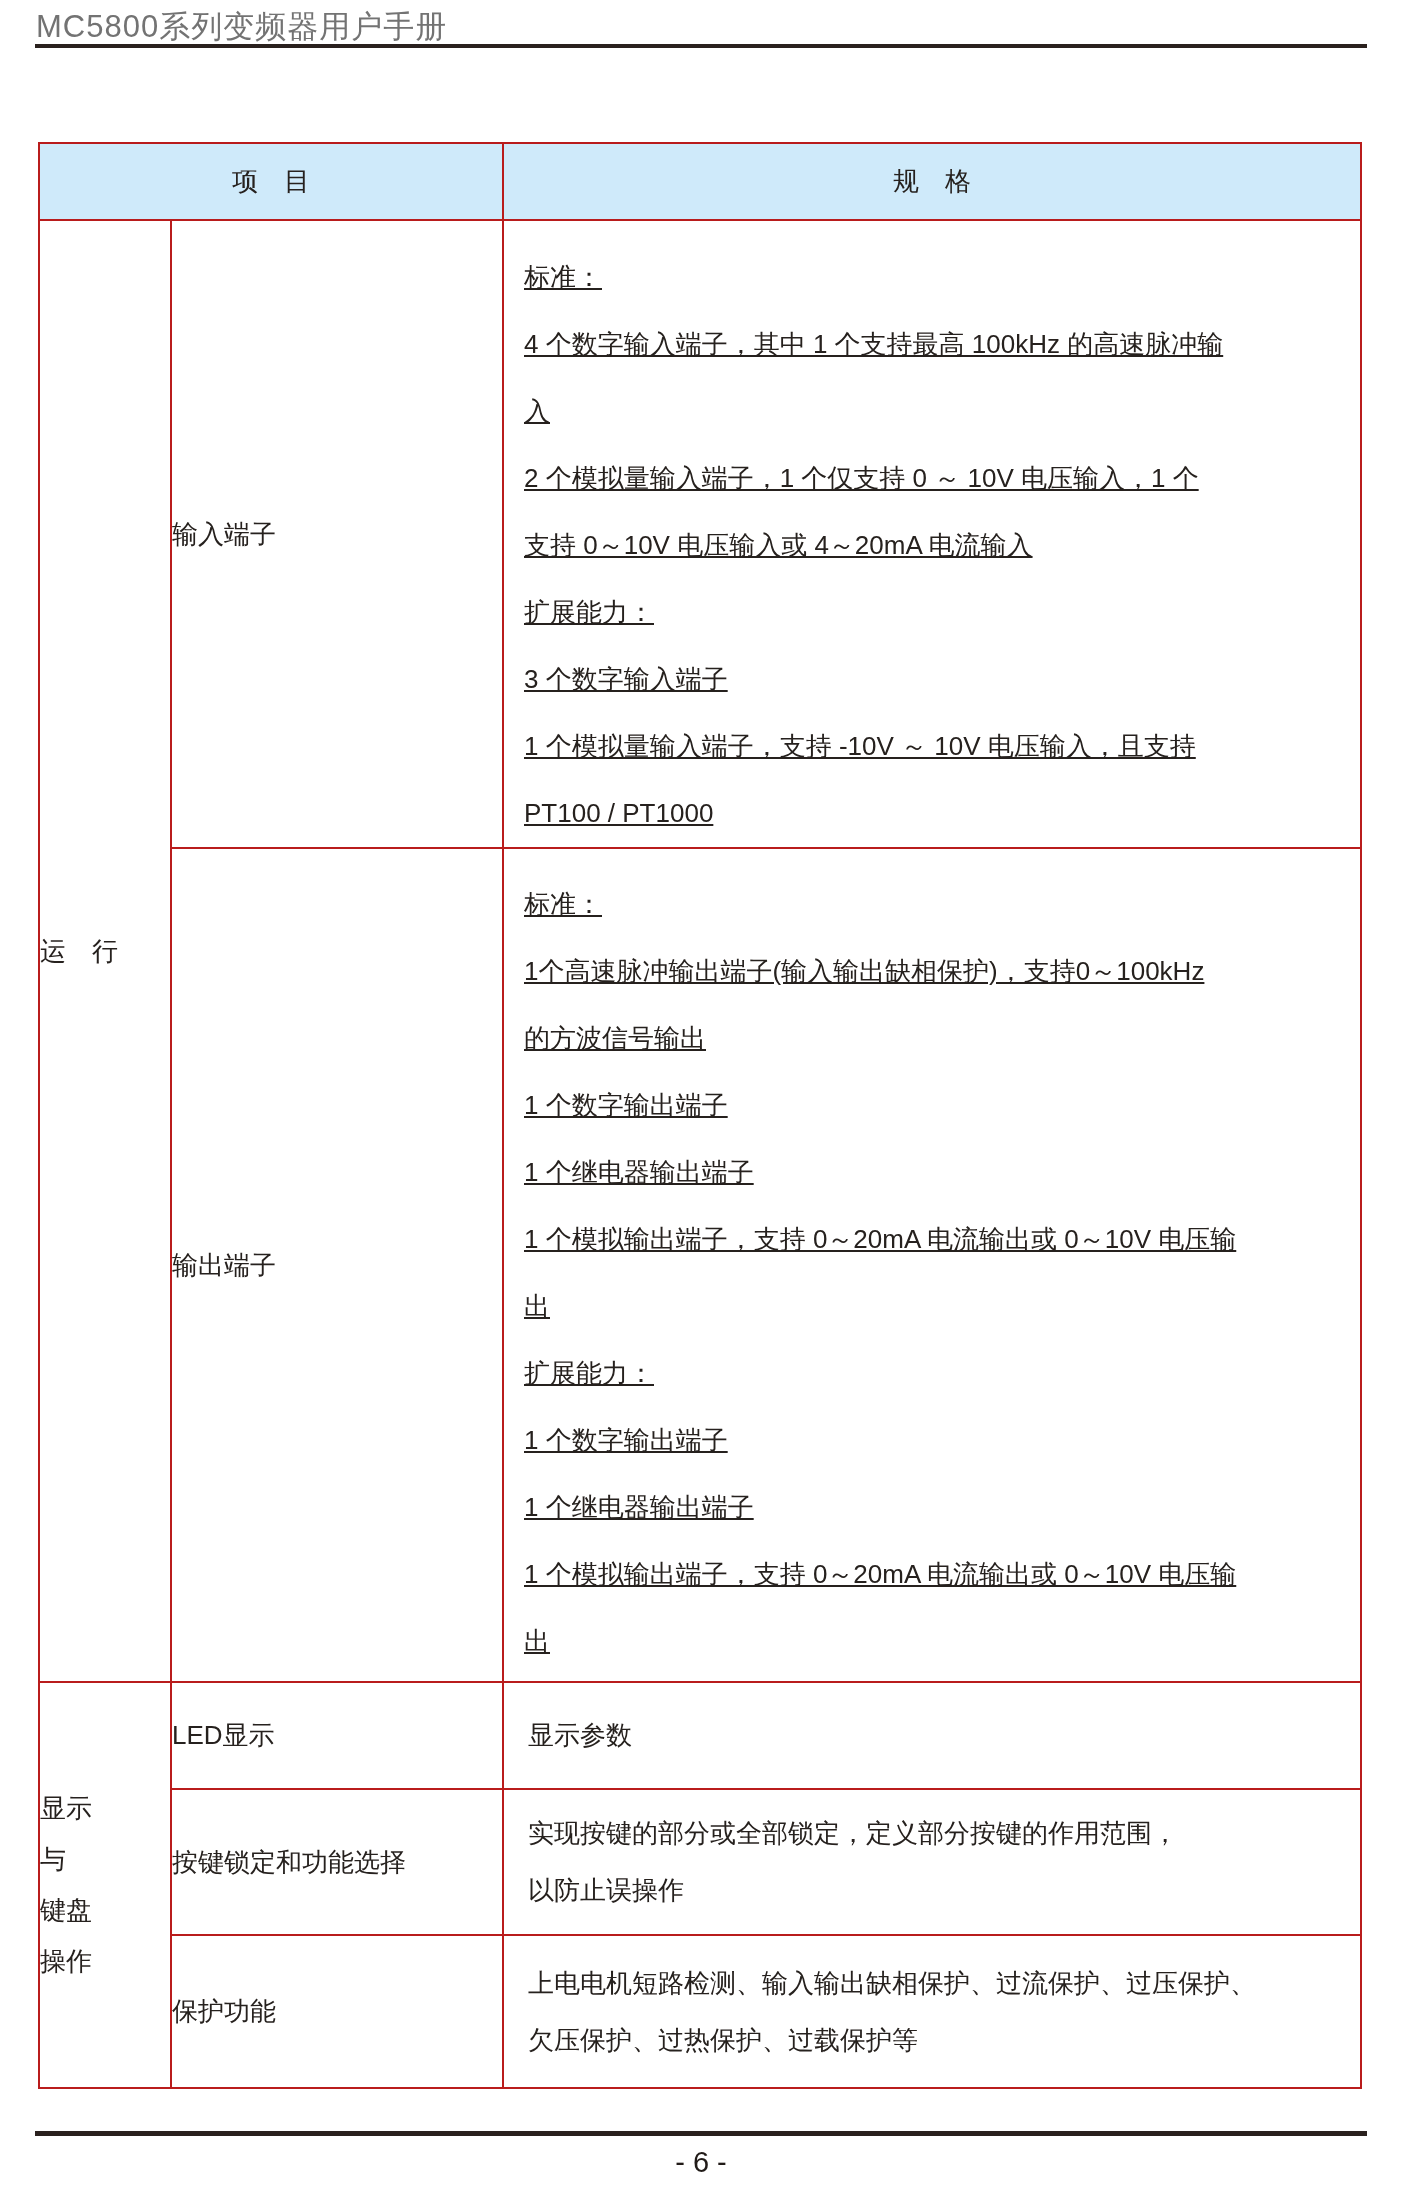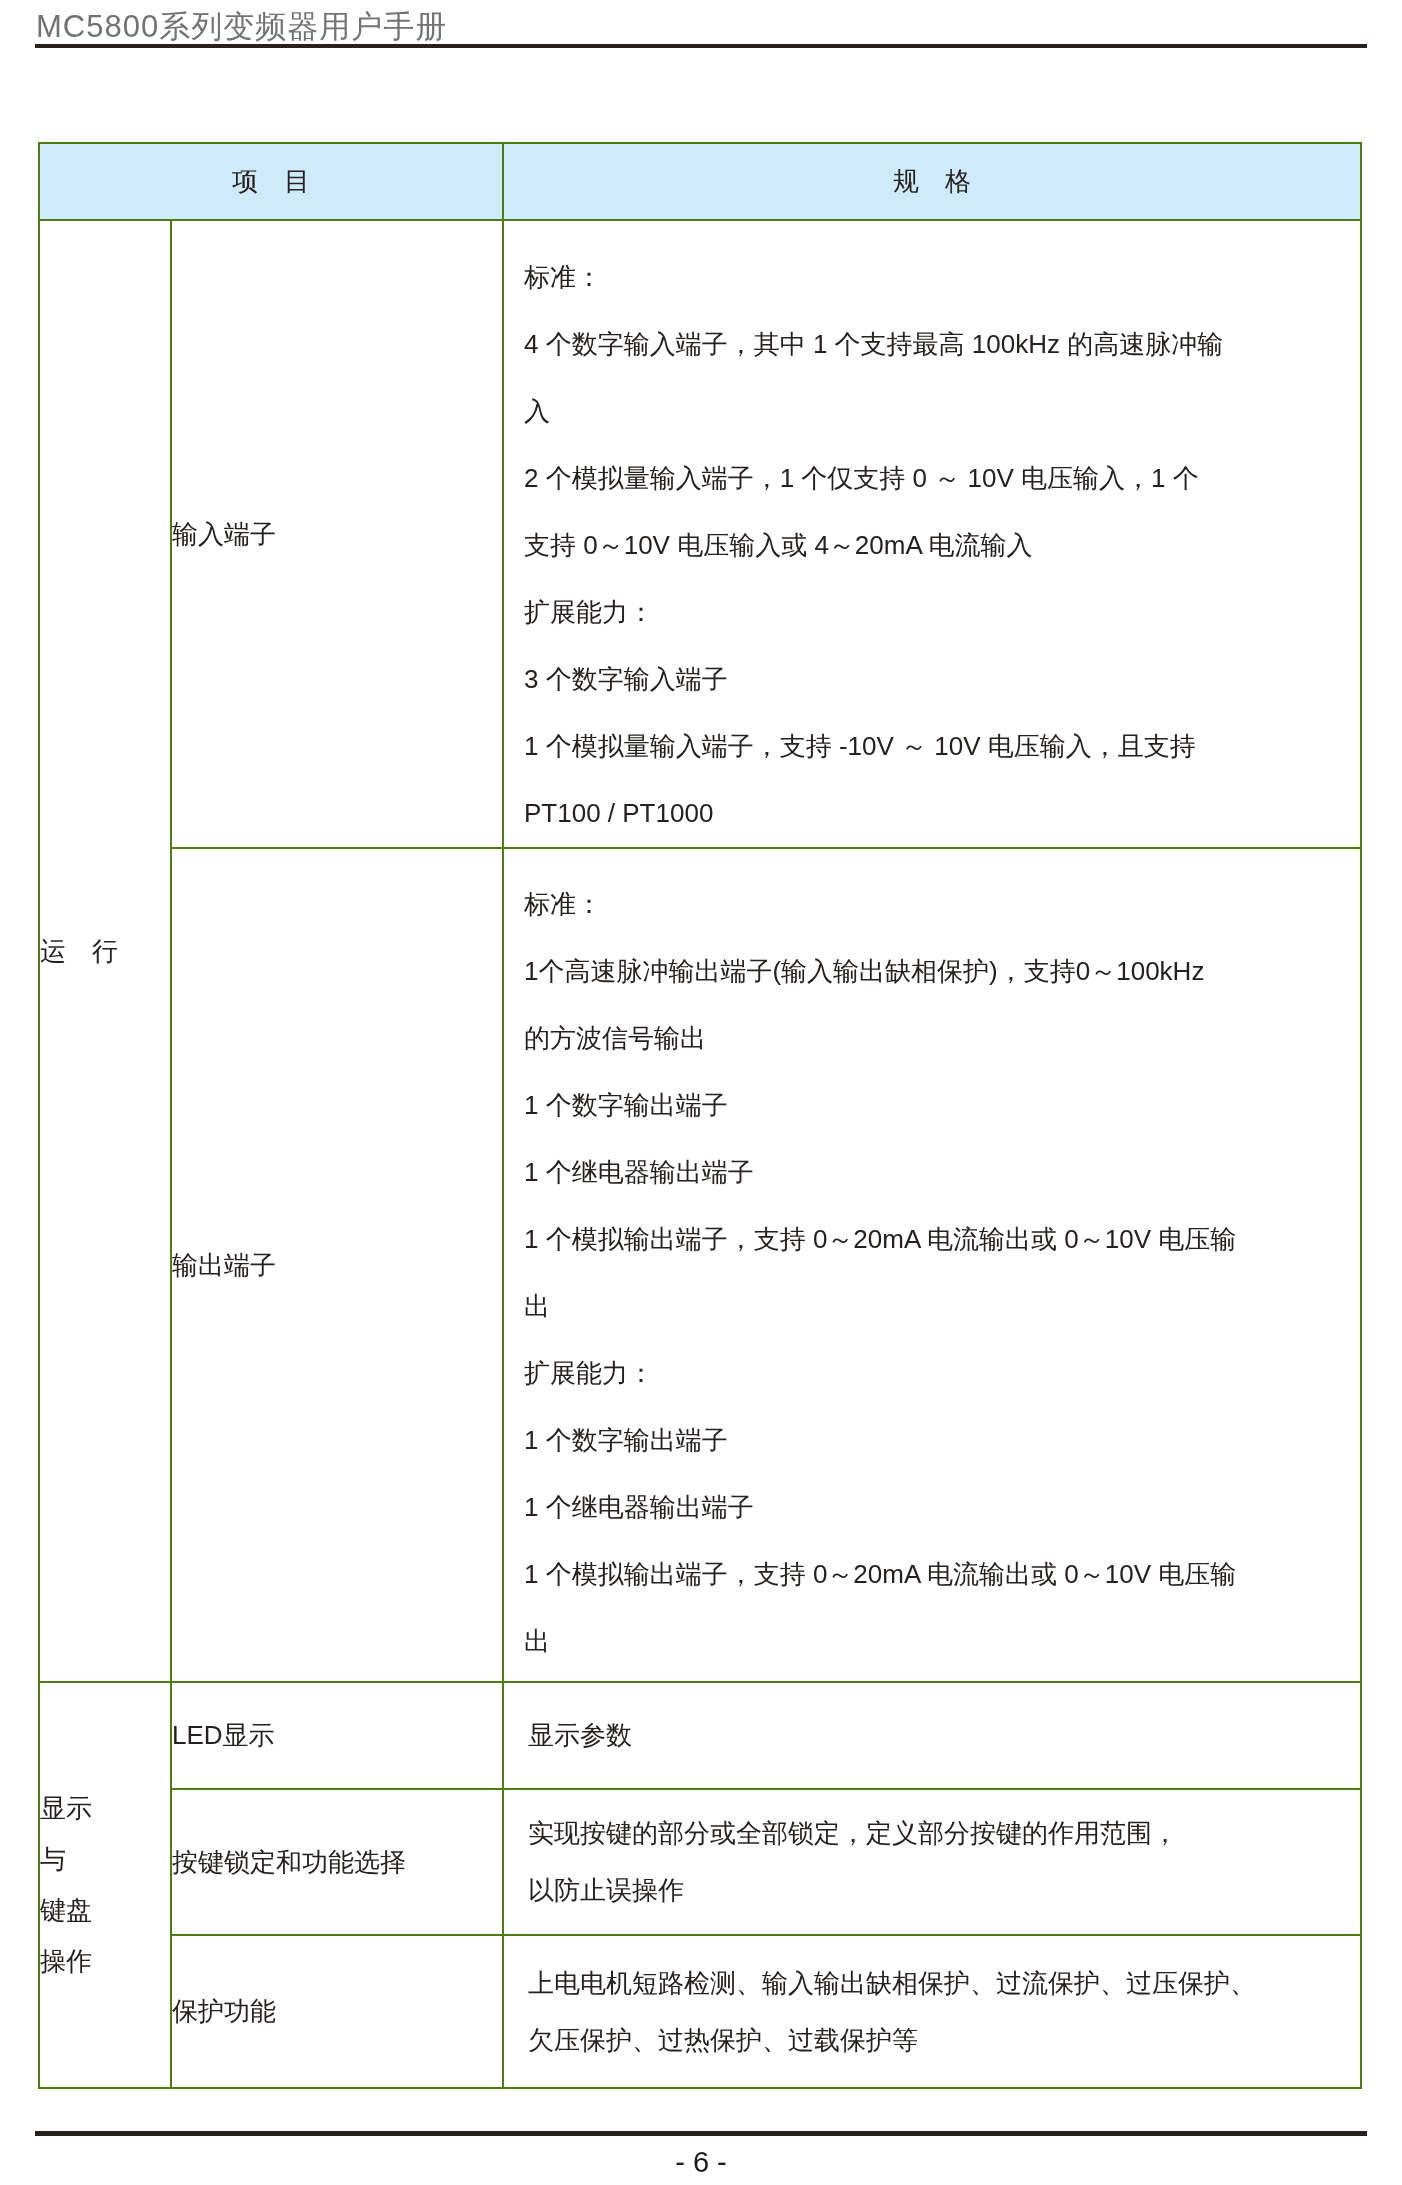--- a/index.html
+++ b/index.html
@@ -23,40 +23,41 @@
   .page-num{
     position:absolute; top:2146px; left:0; width:100%;
     text-align:center; font-size:29px; color:#211b18;
   }
   table.doc-table{
     position:absolute; left:38px; top:142px;
     width:1322px;
     border-collapse:collapse; table-layout:fixed;
   }
   .doc-table td{
-    border:2px solid #4d7c0f;
+    border:2px solid #b91c1c;
     font-size:26px;
     color:#26211e;
     vertical-align:middle;
   }
   .hdr-cell{
     background:#cfeafa;
     height:77px;
     text-align:center;
     font-size:27px;
   }
   .group-cell{ text-align:left; }
   .group-cell .line{ line-height:51px; white-space:nowrap; }
   .item-cell{
     text-align:left;
     white-space:nowrap;
   }
   .spec-top{
     vertical-align:top;
     padding:23px 10px 0 20px;
+    text-decoration:underline;
   }
   .spec-top .line{ line-height:67px; white-space:nowrap; }
   .spec-top.pad2{ padding-top:16px; }
   .spec-mid{
     vertical-align:middle;
     padding:0 10px 0 24px;
   }
   .spec-mid .line{ line-height:57px; white-space:nowrap; }
   .h-r1{ height:619px; }
   .h-r2{ height:834px; }

